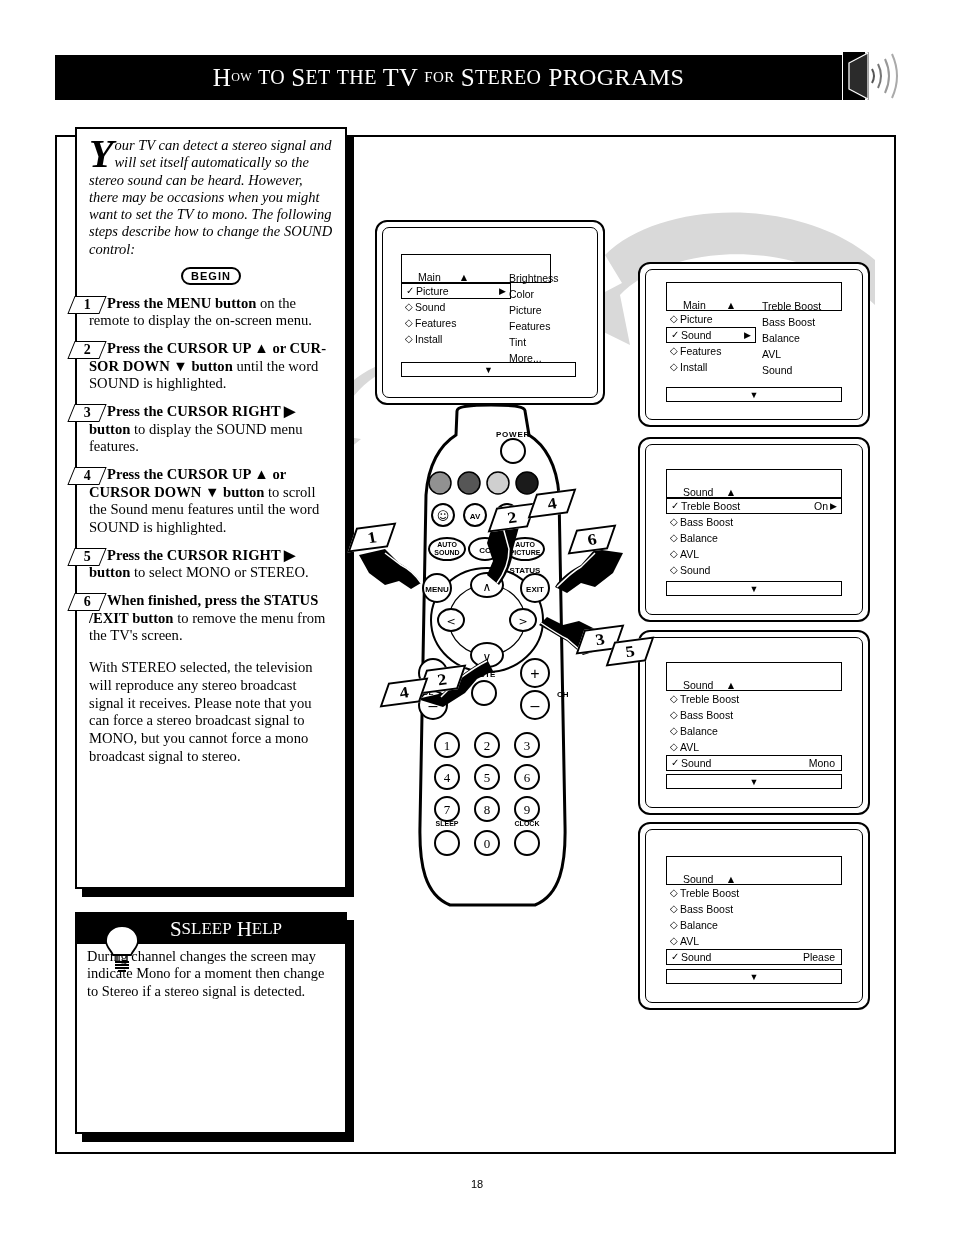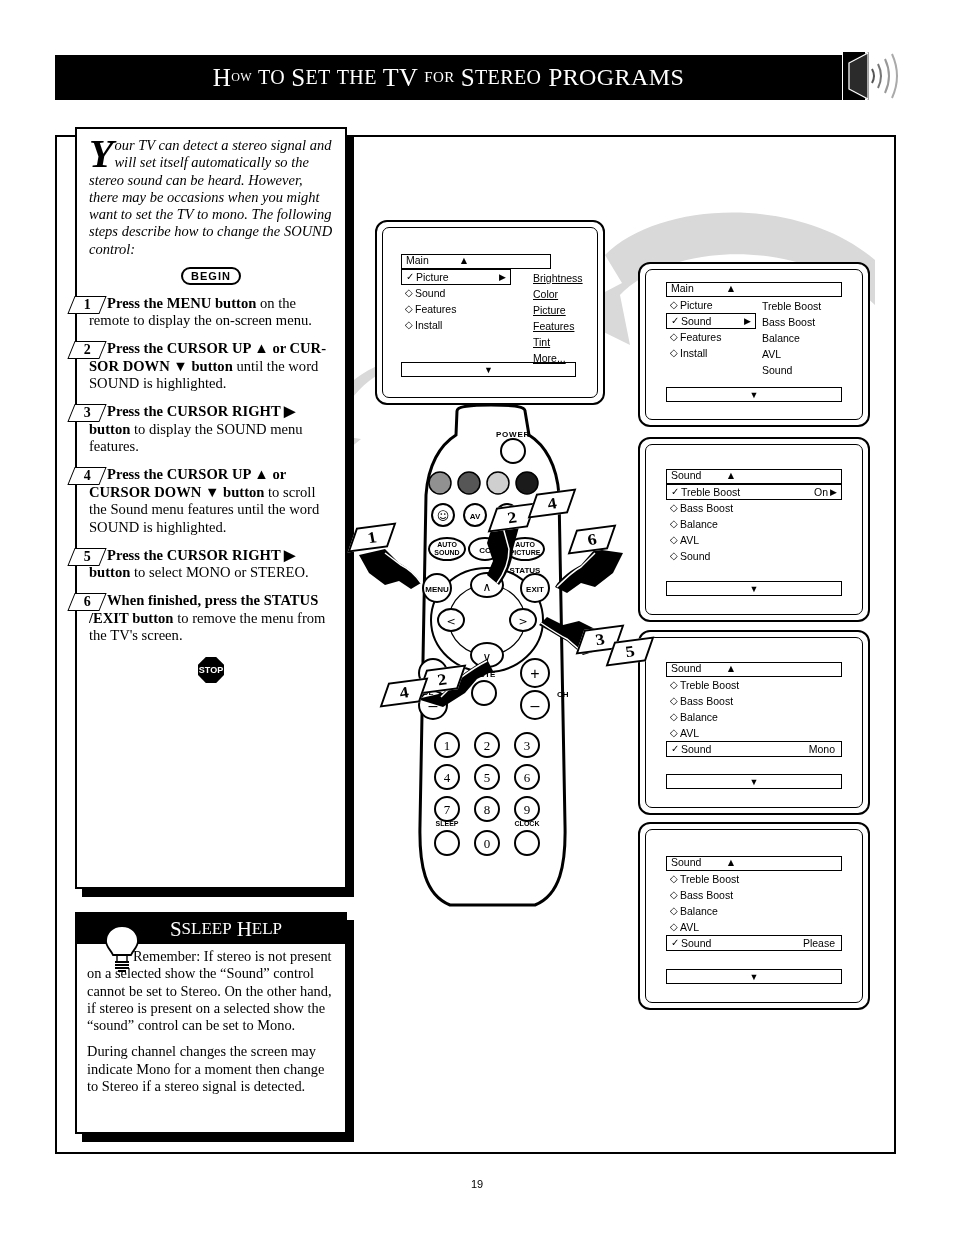--- a/index.html
+++ b/index.html
@@ -205,23 +205,23 @@
   }
   .osd {
     position: absolute;
     font-family: "Liberation Sans", sans-serif;
     font-size: 10.5px;
     color: #000;
     line-height: 1;
   }
   .osd-title {
     border: 1.6px solid #000;
-    height: 15px;
-    display:flex; align-items:flex-start;
-    padding: 0 4px;
+    height: 29px;
+    display:flex; align-items:flex-end;
+    padding: 0 16px;
     box-sizing:border-box;
     position: relative;
   }
   .osd-title .lbl { flex: 0 0 auto; }
   .osd-title .up { position:absolute; left: 0; right: 0; text-align:center; }
   .osd-row {
     height: 16px;
     display: flex;
     align-items: center;
     padding: 0 4px;
@@ -382,24 +382,22 @@
     <div class="step-body"><span class="ind"></span><b>Press the CURSOR RIGHT ▶ button</b><span> to select MONO or STEREO.</span></div>
   </div>
 
   <div class="step">
     <div class="step-num">
         <span>6</span>
       </div>
     <div class="step-body"><span class="ind"></span><b>When finished, press the STATUS /EXIT button</b><span> to remove the menu from the TV's screen.</span></div>
   </div>
 
-
-  <div id="stop-badge-wrap">
-    <span class="stop-oct">STOP</span>
-  </div>
+  <p class="tail-para">With STEREO selected, the television will reproduce any stereo broadcast signal it receives. Please note that you can force a stereo broadcast signal to MONO, but you cannot force a mono broadcast signal to stereo.</p>
+
 </div>
 
 <div id="smarthelp-shadow"></div>
 <div id="smarthelp">
   <div id="smarthelp-header">
     <div id="smarthelp-title">
       <span class="sc" style="font-size:21px">S</span>
         <span class="sc" style="font-size:17px">SLEEP</span>
       <span style="width:5px;display:inline-block"></span>
       <span class="sc" style="font-size:21px">H</span>
@@ -417,21 +415,20 @@
     <path d="M27,10 C17,10 11,17 11,25 C11,31 16,34 18,39 L36,39 C38,34 43,31 43,25 C43,17 37,10 27,10 Z" fill="#fff" stroke="#000" stroke-width="1.8"></path>
     <path d="M22,39 L22,46 M32,39 L32,46" stroke="#000" stroke-width="1.4" fill="none"></path>
     <g fill="#000">
       <rect x="20" y="45" width="14" height="2"></rect>
       <rect x="20" y="48" width="14" height="2"></rect>
       <rect x="20" y="51" width="14" height="2"></rect>
       <rect x="23" y="54" width="8" height="2"></rect>
     </g>
   </svg>
   <div id="smarthelp-body">
-    <p class="first"><span class="bulb-indent"></span><span>Remember: If stereo is not present on a selected show the “Sound” control cannot be set to Stereo. On the other hand, if stereo is present on a selected show the “sound” control can be set to Mono.</span></p>
     <p>During channel changes the screen may indicate Mono for a moment then change to Stereo if a stereo signal is detected.</p>
   </div>
 </div>
 
 <div class="tv" id="tv1">
   <div class="osd" style="left:24px; top:32px; width:175px;">
     <div class="osd-title" style="width:150px">
       <span class="lbl">Main</span>
       <span class="up" style="left:32px;width:60px">▲</span>
     </div>
@@ -446,21 +443,21 @@
     </div>
     <div class="osd-row" style="width:110px">
       <span class="mark">◇</span>
       <span class="txt">Features</span>
     </div>
     <div class="osd-row" style="width:110px">
       <span class="mark">◇</span>
       <span class="txt">Install</span>
     </div>
   </div>
-  <div class="osd-col2" style="left:156px; top:48px;text-decoration:underline;">
+  <div class="osd-col2" style="left:132px; top:48px;">
     <div>Brightness</div>
     <div>Color</div>
     <div>Picture</div>
     <div>Features</div>
     <div>Tint</div>
     <div>More...</div>
   </div>
   <div class="osd-bottom" style="position:absolute; left:24px; top:140px; width:175px;">
     <span>▼</span>
   </div>
@@ -737,13 +734,13 @@
       <span>3</span>
     </div>
   <div class="callout" style="left:216px; top:234px;">
       <span>5</span>
     </div>
   <div class="callout" style="left:178px; top:122px;">
       <span>6</span>
     </div>
 </div>
 
-<div id="page-num">19</div>
+<div id="page-num">18</div>
 
 </body></html>

